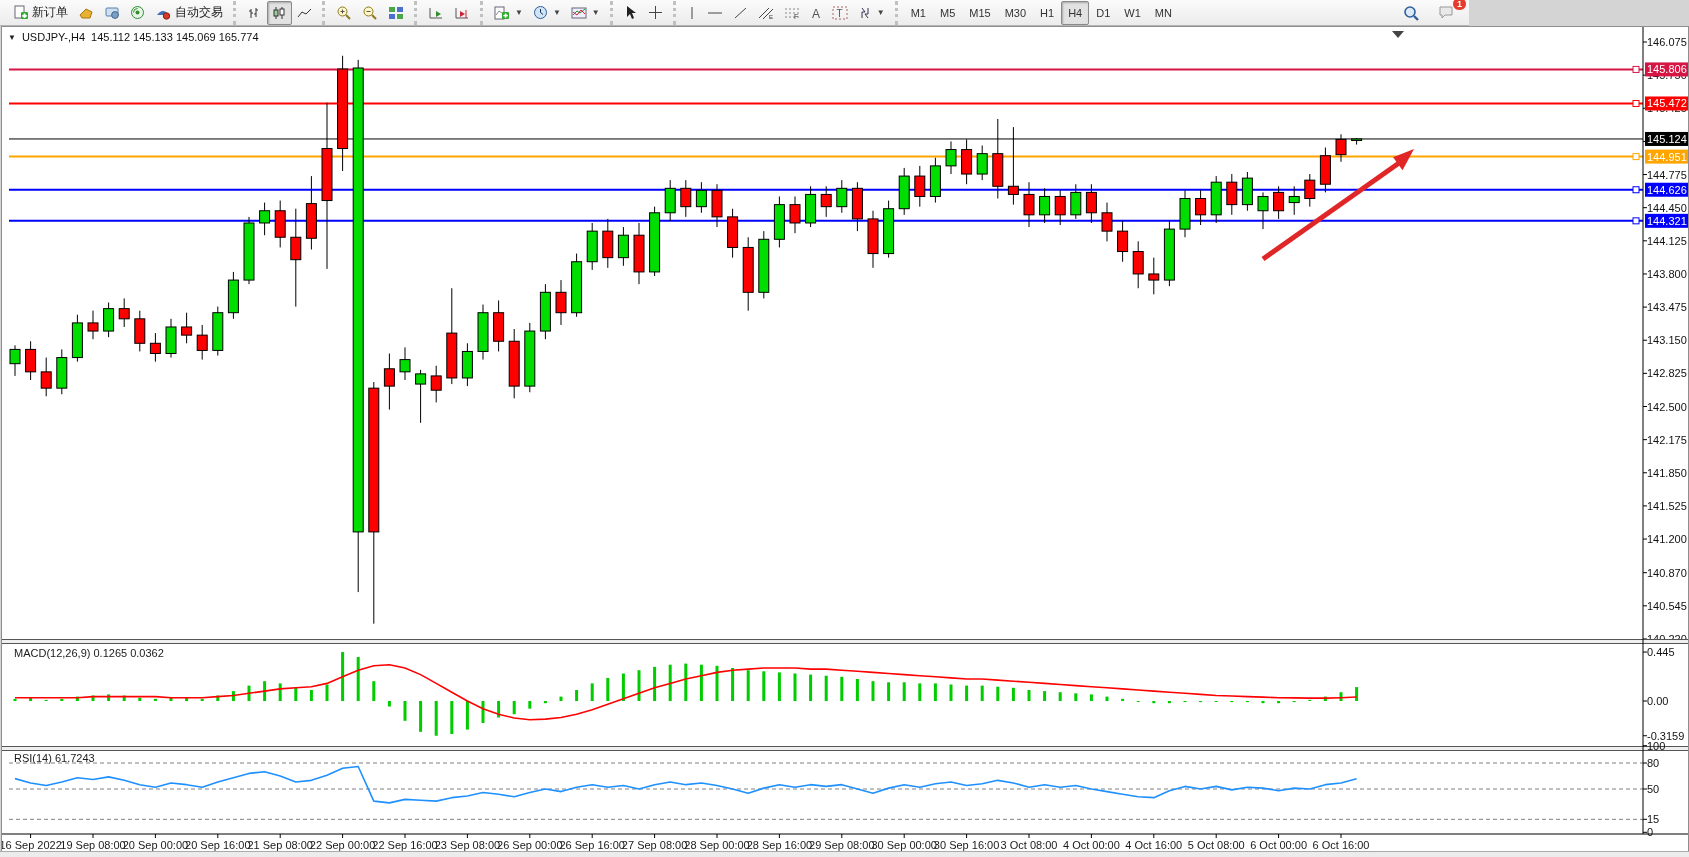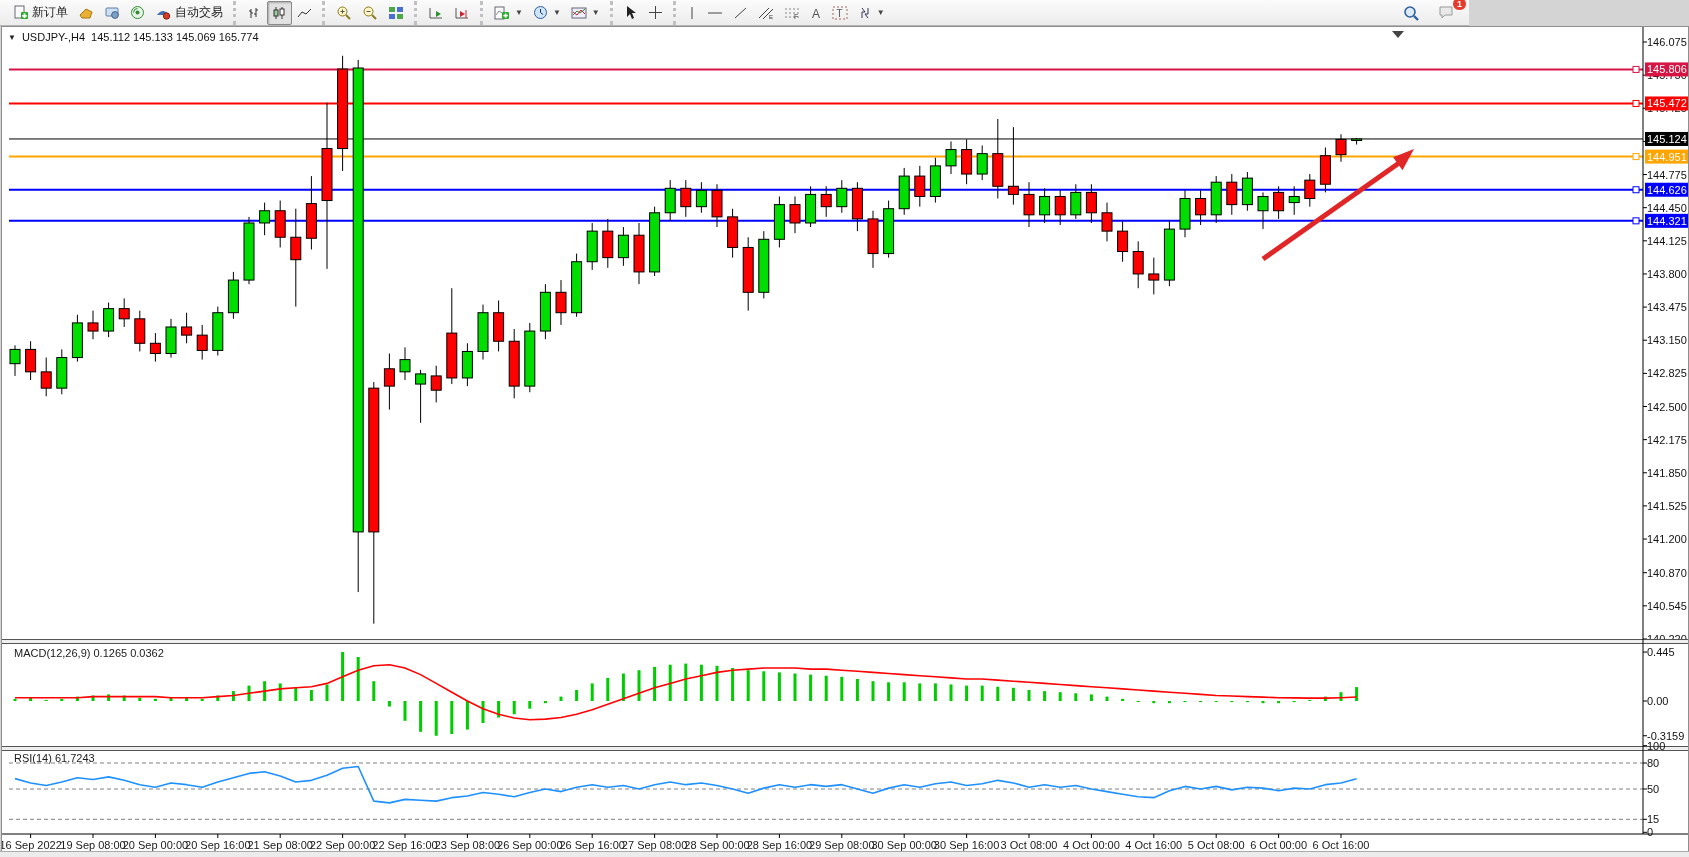--- a/index.html
+++ b/index.html
@@ -220,20 +220,31 @@
           </svg>
         </div>
       <div class="tbtn">
           <svg width="14" height="14">
             <path d="M4 2l3 4-3 0 0 6M10 12l-3-4 3 0 0-6" stroke="#335" fill="none"></path>
           </svg>
           <span class="caret">▼</span>
         </div>
     </div>
 
+    <div class="tgroup">
+      <div class="tbtn tf">M1</div>
+      <div class="tbtn tf">M5</div>
+      <div class="tbtn tf">M15</div>
+      <div class="tbtn tf">M30</div>
+      <div class="tbtn tf">H1</div>
+      <div class="tbtn tf pressed">H4</div>
+      <div class="tbtn tf">D1</div>
+      <div class="tbtn tf">W1</div>
+      <div class="tbtn tf">MN</div>
+    </div>
 
     <div id="toolbar-right">
       <div class="tbtn">
           <svg width="17" height="16">
             <circle cx="7" cy="7" r="5" fill="#dce9f7" stroke="#2f5f9f" stroke-width="1.6"></circle>
             <line x1="11" y1="11" x2="15" y2="15" stroke="#2f5f9f" stroke-width="2.4"></line>
           </svg>
         </div>
       <div class="tbtn" style="position:relative">
         <svg width="18" height="15">

